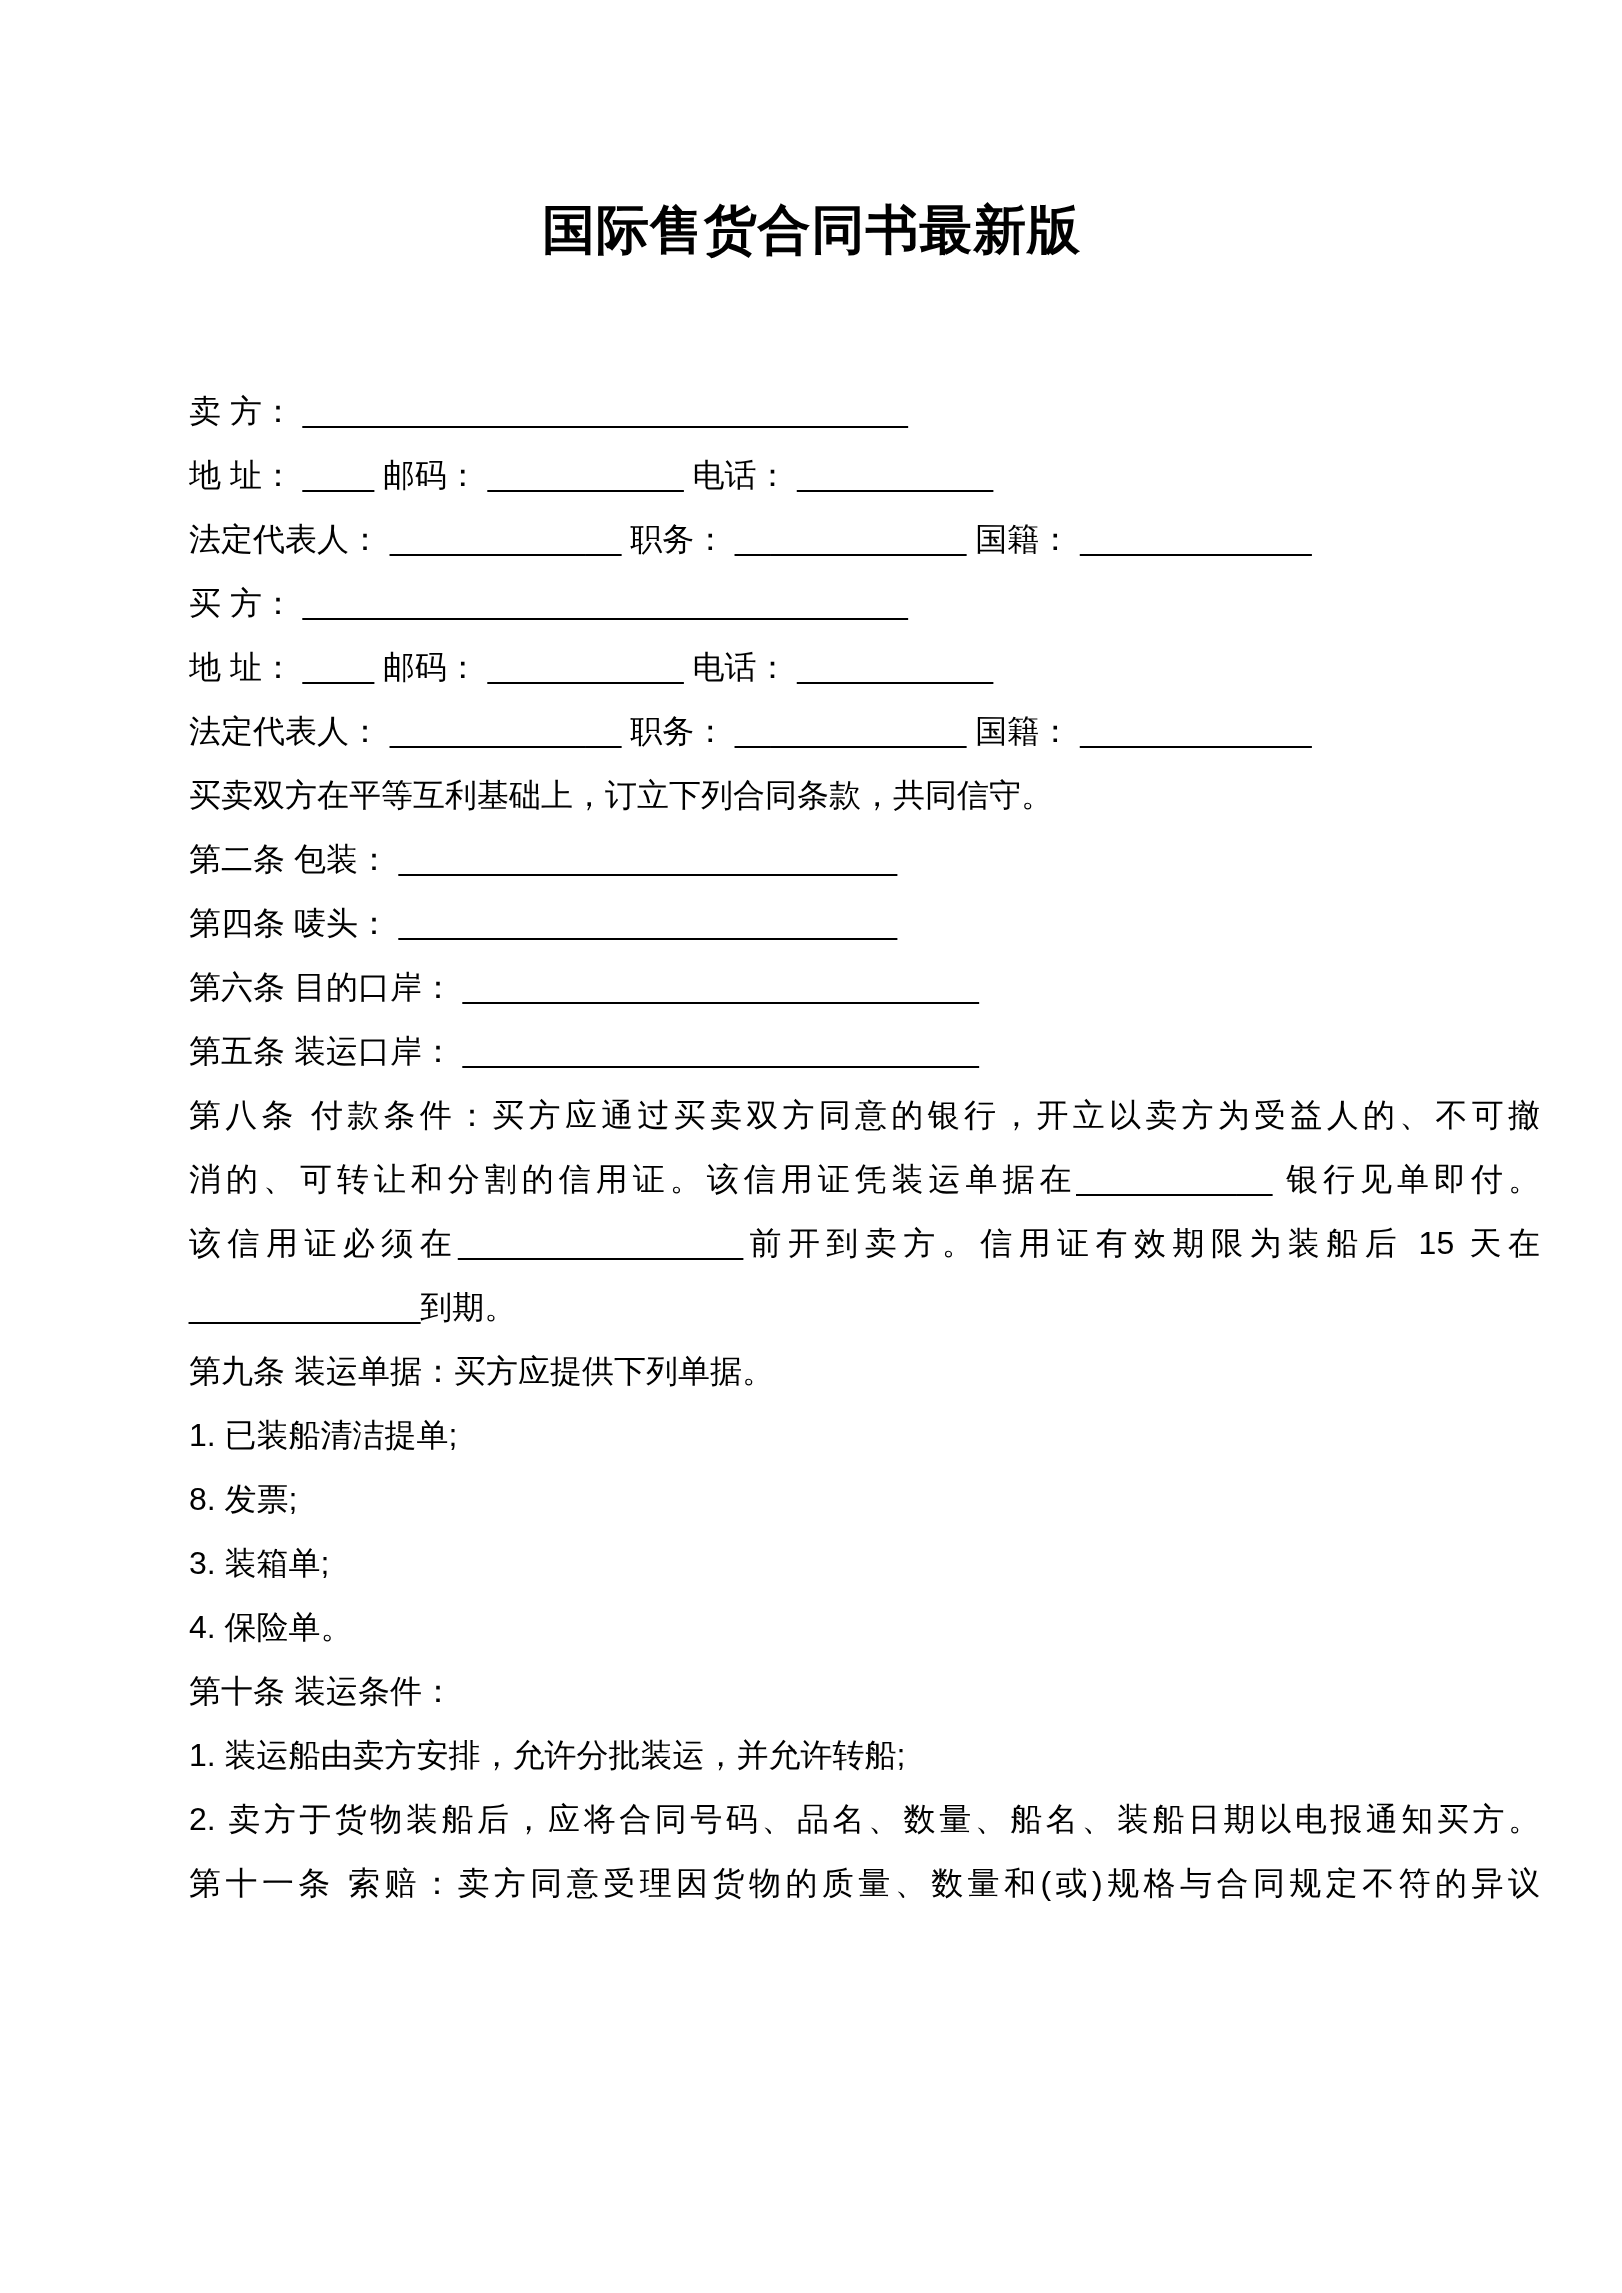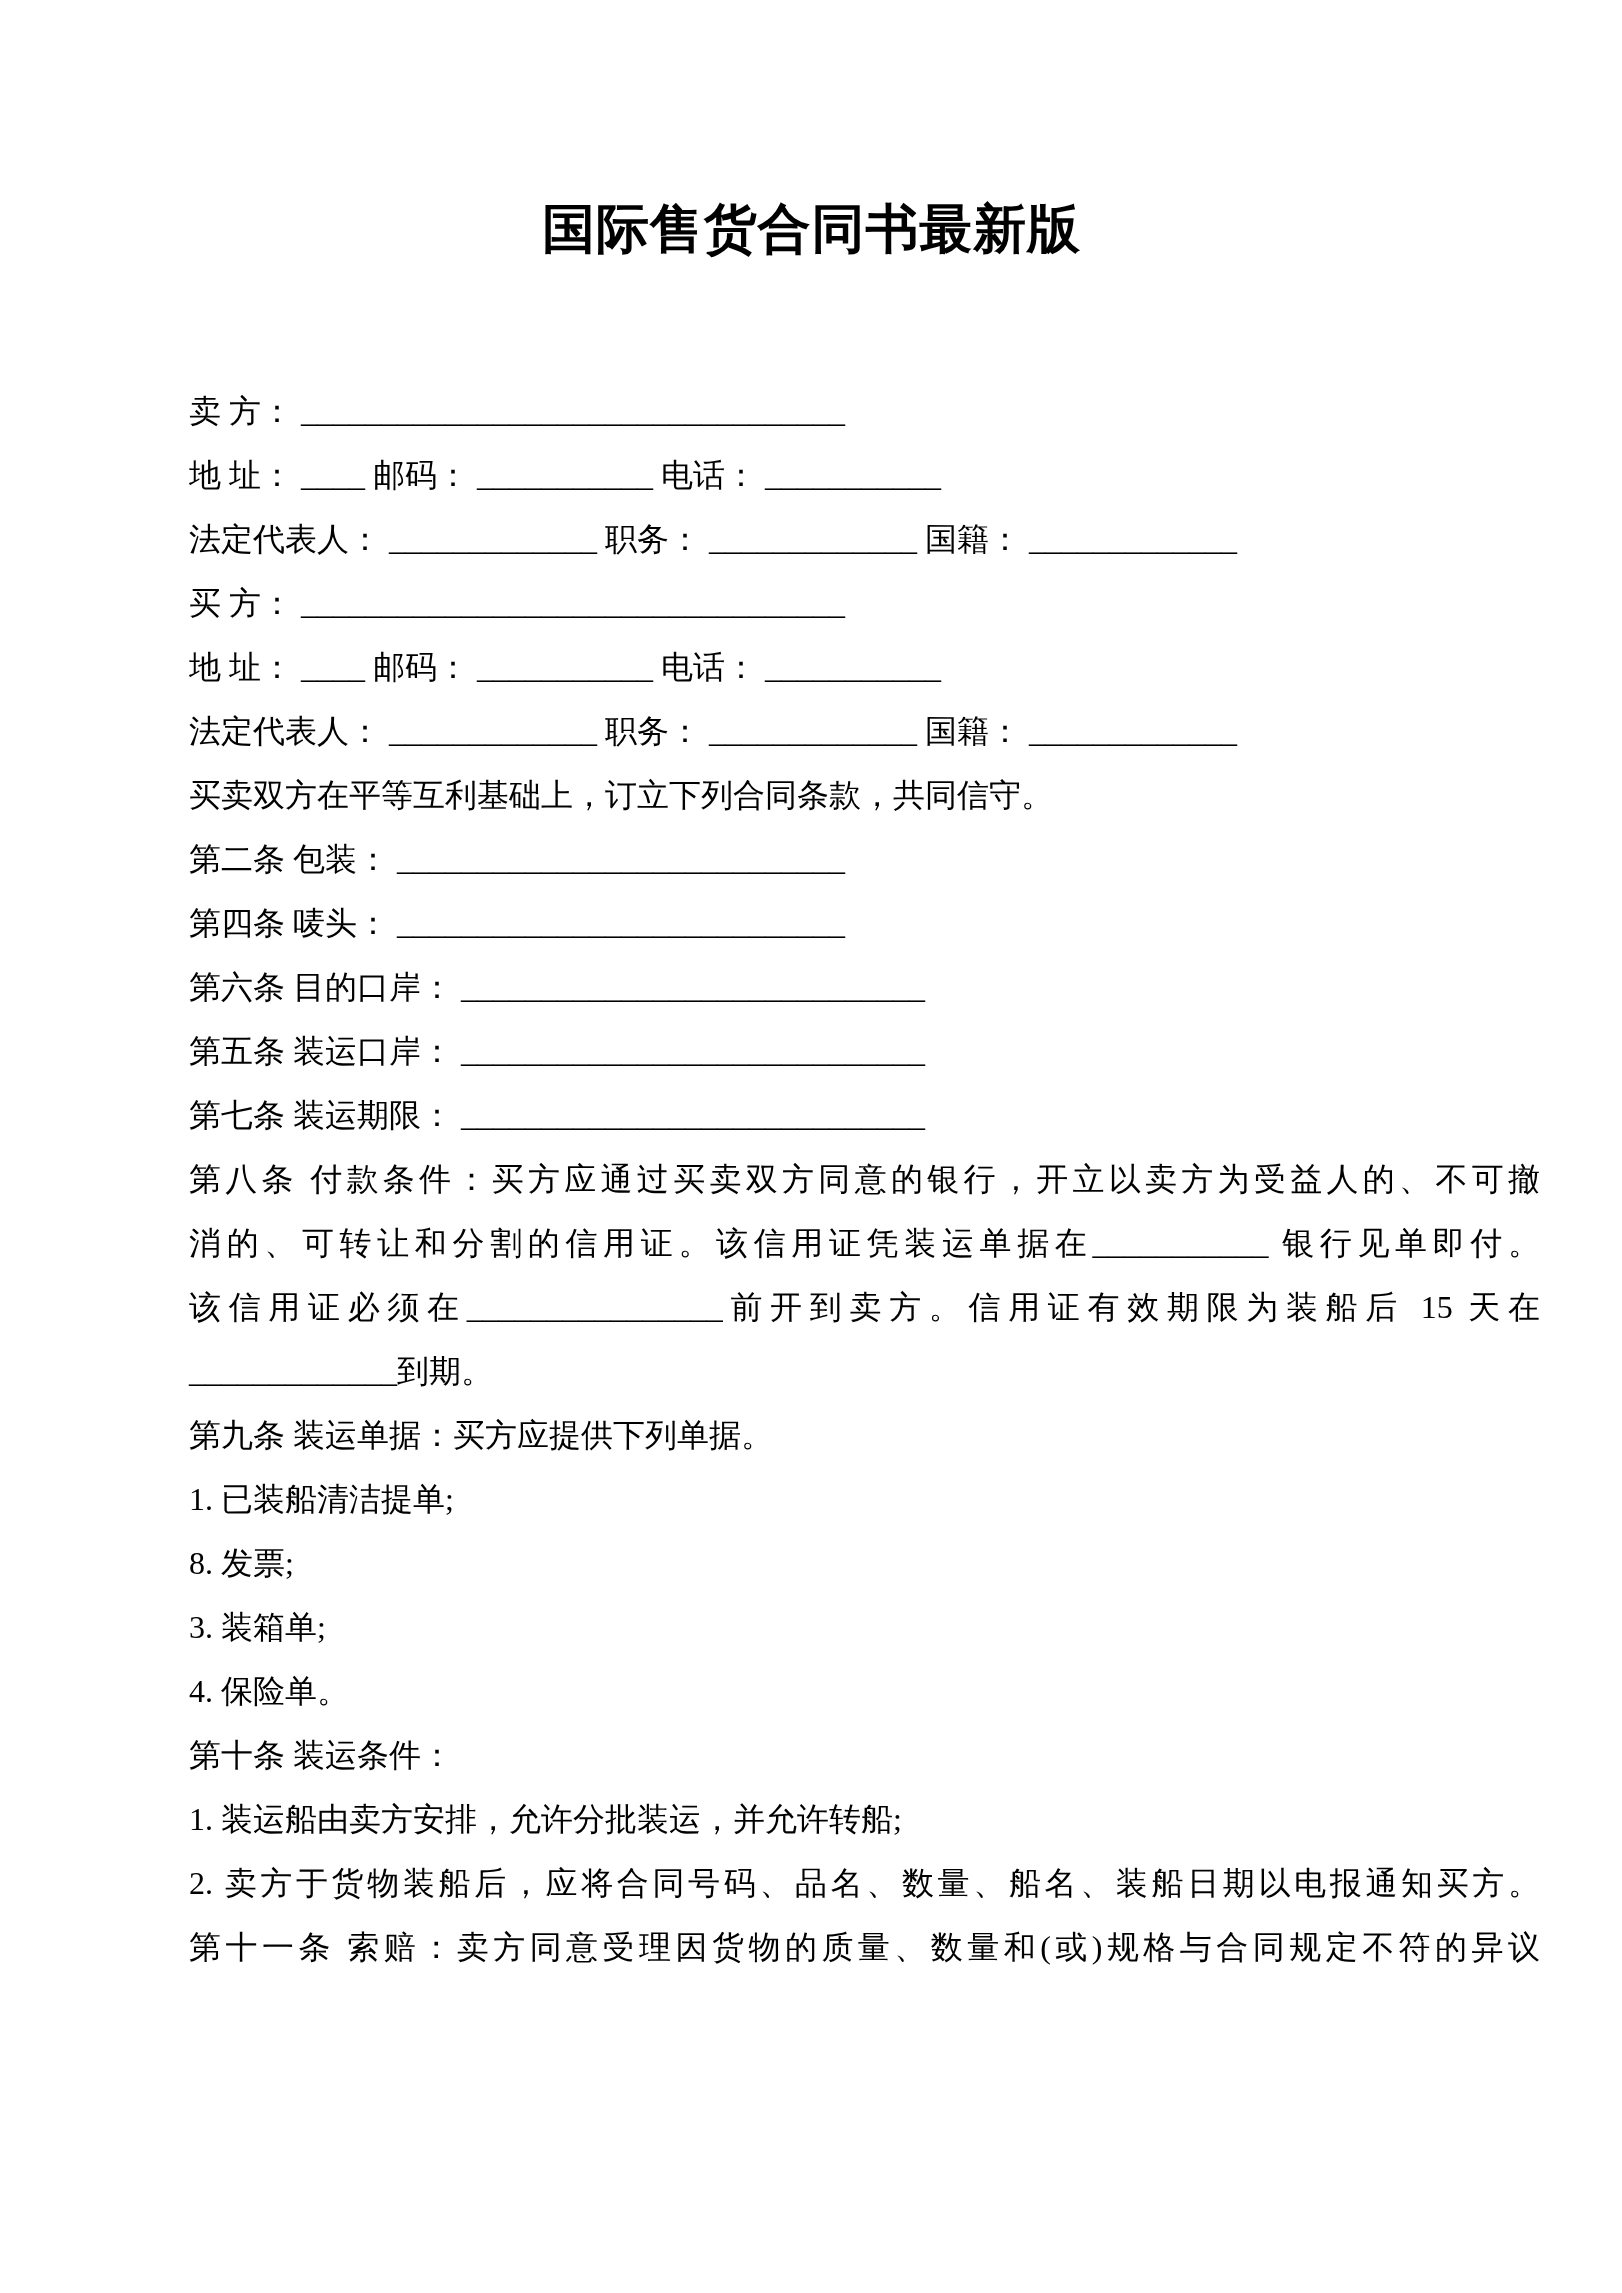--- a/index.html
+++ b/index.html
@@ -8,21 +8,21 @@
     background: #ffffff;
   }
   .page {
     position: relative;
     width: 1623px;
     height: 2016px;
     box-sizing: border-box;
     padding-top: 202px;
     background: #ffffff;
     color: #000000;
-    font-family: Liberation Serif, serif;
+    font-family: Liberation Sans, sans-serif;
     overflow: hidden;
   }
   .title {
     margin: 0;
     text-align: center;
     font-size: 53px;
     font-weight: 700;
     line-height: 55px;
     letter-spacing: 0.9px;
   }
@@ -64,21 +64,20 @@
     <p>地 址： ____ 邮码： ___________ 电话： ___________</p>
     <p>法定代表人： _____________ 职务： _____________ 国籍： _____________</p>
     <p>买 方： __________________________________</p>
     <p>地 址： ____ 邮码： ___________ 电话： ___________</p>
     <p>法定代表人： _____________ 职务： _____________ 国籍： _____________</p>
     <p>买卖双方在平等互利基础上，订立下列合同条款，共同信守。</p>
     <p>第二条 包装： ____________________________</p>
     <p>第四条 唛头： ____________________________</p>
     <p>第六条 目的口岸： _____________________________</p>
     <p>第五条 装运口岸： _____________________________</p>
-    <p>第七条 装运期限： _____________________________</p>
     <p class="just">第八条 付款条件：买方应通过买卖双方同意的银行，开立以卖方为受益人的、不可撤</p>
     <p class="just">消的、可转让和分割的信用证。该信用证凭装运单据在___________ 银行见单即付。</p>
     <p class="just">该信用证必须在________________前开到卖方。信用证有效期限为装船后 15 天在</p>
     <p>_____________到期。</p>
     <p>第九条 装运单据：买方应提供下列单据。</p>
     <p>1. 已装船清洁提单;</p>
     <p>8. 发票;</p>
     <p>3. 装箱单;</p>
     <p>4. 保险单。</p>
     <p>第十条 装运条件：</p>

